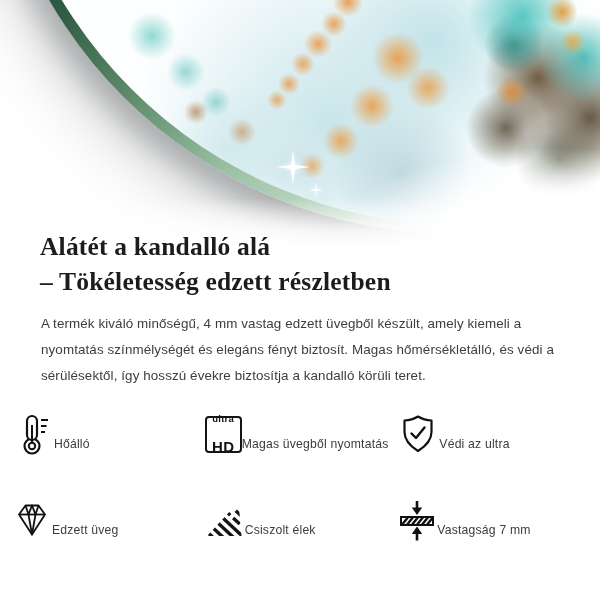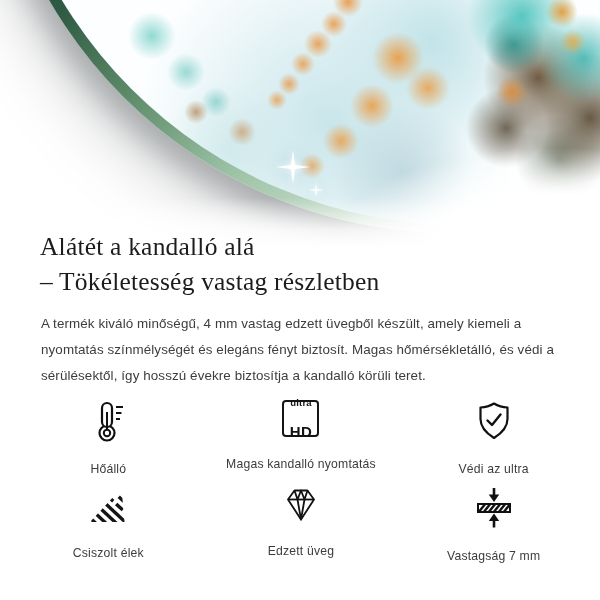--- a/index.html
+++ b/index.html
@@ -46,28 +46,28 @@
       radial-gradient(circle 70px at 235px 855px, rgba(210,235,235,.8) 0%, rgba(210,235,235,0) 100%);}
   .hero-fade{position:absolute;left:0;top:0;width:600px;height:252px;pointer-events:none;
     background:
       radial-gradient(ellipse 300px 130px at 555px 245px, #fff 38%, rgba(255,255,255,0) 75%),
       linear-gradient(to bottom, rgba(255,255,255,0) 0px, rgba(255,255,255,0) 198px, rgba(255,255,255,.8) 230px, #fff 248px);}
   .sparkle{position:absolute;filter:drop-shadow(0 0 3px rgba(255,255,255,.95)) drop-shadow(0 0 9px rgba(150,195,210,.75));}
   .sparkle-main{left:275px;top:149px;width:36px;height:36px;}
   .sparkle-small{left:308px;top:182px;width:16px;height:16px;opacity:.95;}
   
   .headline{position:absolute;left:40px;top:229px;margin:0;font-family:"Liberation Serif","DejaVu Serif",serif;
-    font-weight:400;font-size:25.5px;line-height:35px;color:#1c1c1c;letter-spacing:.2px;}
+    font-weight:700;font-size:25.5px;line-height:35px;color:#1c1c1c;letter-spacing:.2px;}
   .headline span{display:block;}
   .paragraph{position:absolute;left:41px;top:311px;width:518px;margin:0;font-size:13.4px;line-height:26px;
     color:#3d3d3d;letter-spacing:.1px;}
   
   .features{position:absolute;left:12px;top:400px;width:578px;display:grid;
     grid-template-columns:repeat(3,1fr);row-gap:18px;}
-  .feature{display:flex;flex-direction:column;align-items:center;height:68px;}
+  .feature{display:flex;flex-direction:row;align-items:center;height:68px;}
   .icon-wrap{height:47px;display:flex;align-items:center;justify-content:center;}
   .feature-label{margin-top:20px;font-size:12.2px;color:#3c3c3c;letter-spacing:.2px;white-space:nowrap;}
   .hd-box{width:33px;height:33px;border:2.5px solid #141414;border-radius:4px;display:flex;flex-direction:column;
     align-items:center;justify-content:center;line-height:1;color:#141414;}
   .hd-box .ultra{font-size:9.5px;font-weight:700;letter-spacing:.2px;}
   .hd-box .hd{font-size:15px;font-weight:800;letter-spacing:.3px;margin-top:16px;}
   svg{display:block;}
 </style>
 </head>
 <body>
@@ -81,21 +81,21 @@
     <svg class="sparkle sparkle-main" viewBox="0 0 40 40">
       <path d="M20 1 L22.3 17.7 L39 20 L22.3 22.3 L20 39 L17.7 22.3 L1 20 L17.7 17.7 Z" fill="#ffffff"></path>
     </svg>
     <svg class="sparkle sparkle-small" viewBox="0 0 40 40">
       <path d="M20 1 L22.3 17.7 L39 20 L22.3 22.3 L20 39 L17.7 22.3 L1 20 L17.7 17.7 Z" fill="#ffffff"></path>
     </svg>
   </div>
 
   <h1 class="headline">
     <span>Alátét a kandalló alá</span>
-    <span>– Tökéletesség vastag részletben</span>
+    <span>– Tökéletesség edzett részletben</span>
   </h1>
 
   <p class="paragraph">A termék kiváló minőségű, 4 mm vastag edzett üvegből készült, amely kiemeli a nyomtatás színmélységét és elegáns fényt biztosít. Magas hőmérsékletálló, és védi a sérülésektől, így hosszú évekre biztosítja a kandalló körüli teret.</p>
 
   <div class="features">
 
     <div class="feature">
       <div class="icon-wrap">
         <svg width="42" height="42" viewBox="0 0 40 42" fill="none" stroke="#111" stroke-width="2.2">
           <circle cx="19" cy="33" r="7.5"></circle>
@@ -110,31 +110,43 @@
       <div class="feature-label">Hőálló</div>
     </div>
 
     <div class="feature">
       <div class="icon-wrap">
         <div class="hd-box">
           <span class="ultra">ultra</span>
           <span class="hd">HD</span>
         </div>
       </div>
-      <div class="feature-label">Magas kandalló nyomtatás</div>
+      <div class="feature-label">Magas üvegből nyomtatás</div>
     </div>
 
     <div class="feature">
       <div class="icon-wrap">
         <svg width="42" height="42" viewBox="0 0 42 42" fill="none" stroke="#111">
           <path d="M21 3.5 C25.5 6.2 30.5 7.3 34.5 7.5 L34.5 19 C34.5 27.5 29 33 21 38 C13 33 7.5 27.5 7.5 19 L7.5 7.5 C11.5 7.3 16.5 6.2 21 3.5 Z" stroke-width="2.2" stroke-linejoin="round"></path>
           <path d="M14.5 20.5 L19 25 L27.5 14.5" stroke-width="2.4" stroke-linecap="round" stroke-linejoin="round"></path>
         </svg>
       </div>
       <div class="feature-label">Védi az ultra</div>
+    </div>
+
+    <div class="feature">
+      <div class="icon-wrap">
+        <svg width="40" height="38" viewBox="0 0 40 38" fill="none" stroke="#111" stroke-width="1.8" stroke-linejoin="round">
+          <path d="M7 13.5 L13.5 4.5 L26.5 4.5 L33 13.5 L20 33.5 Z"></path>
+          <path d="M7 13.5 L33 13.5"></path>
+          <path d="M13.5 4.5 L16.5 13.5 L20 4.5 L23.5 13.5 L26.5 4.5"></path>
+          <path d="M16.5 13.5 L20 33.5 L23.5 13.5"></path>
+        </svg>
+      </div>
+      <div class="feature-label">Edzett üveg</div>
     </div>
 
     <div class="feature">
       <div class="icon-wrap">
         <svg width="40" height="40" viewBox="0 0 40 40">
           <defs>
               <clipPath id="tri">
                 <path d="M2 36 L33.5 2 L36.5 36 Z"></path>
               </clipPath>
             </defs>
@@ -144,32 +156,20 @@
               <line x1="5" y1="-14" x2="5" y2="58"></line>
               <line x1="12" y1="-14" x2="12" y2="58"></line>
               <line x1="19" y1="-14" x2="19" y2="58"></line>
               <line x1="26" y1="-14" x2="26" y2="58" stroke-dasharray="9 4"></line>
               <line x1="33" y1="-14" x2="33" y2="58" stroke-dasharray="7 5"></line>
             </g>
           </g>
         </svg>
       </div>
       <div class="feature-label">Csiszolt élek</div>
-    </div>
-
-    <div class="feature">
-      <div class="icon-wrap">
-        <svg width="40" height="38" viewBox="0 0 40 38" fill="none" stroke="#111" stroke-width="1.8" stroke-linejoin="round">
-          <path d="M7 13.5 L13.5 4.5 L26.5 4.5 L33 13.5 L20 33.5 Z"></path>
-          <path d="M7 13.5 L33 13.5"></path>
-          <path d="M13.5 4.5 L16.5 13.5 L20 4.5 L23.5 13.5 L26.5 4.5"></path>
-          <path d="M16.5 13.5 L20 33.5 L23.5 13.5"></path>
-        </svg>
-      </div>
-      <div class="feature-label">Edzett üveg</div>
     </div>
 
     <div class="feature">
       <div class="icon-wrap">
         <svg width="40" height="43" viewBox="0 0 40 43" fill="none">
           <defs>
               <clipPath id="barclip">
                 <rect x="4.5" y="18.5" width="31" height="7"></rect>
               </clipPath>
             </defs>

